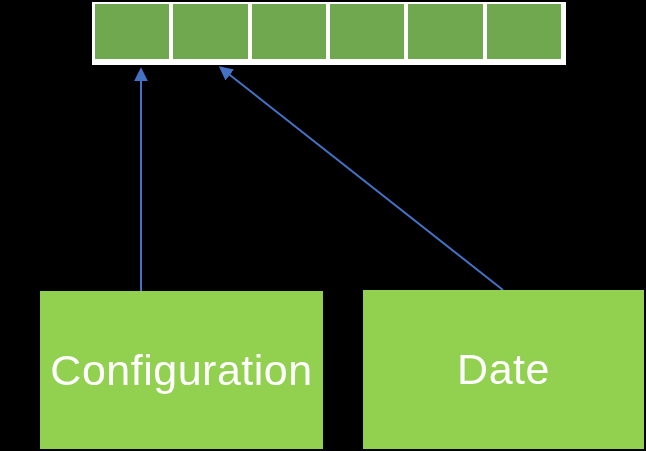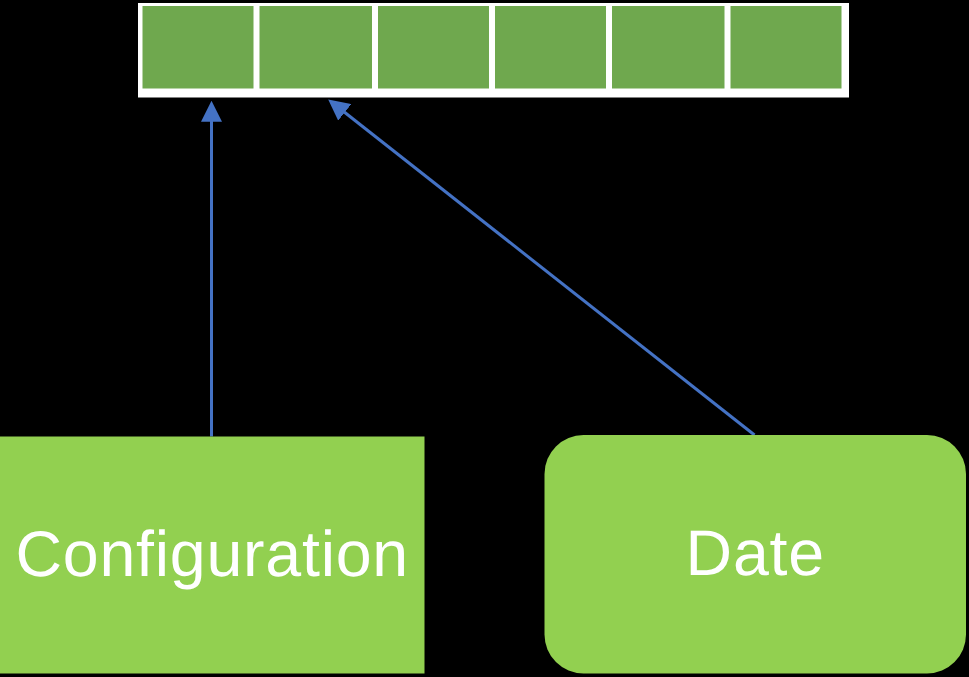--- a/index.html
+++ b/index.html
@@ -58,21 +58,20 @@
     left: 0;
     top: 291px;
     width: 283px;
     height: 158px;
   }
   .box-date {
     left: 363px;
     top: 290px;
     width: 281px;
     height: 159px;
-    border-radius: 26px;
   }
 </style>
 </head>
 <body>
 
 <div class="stage" style="background: rgb(0, 0, 0);">
 
   <div class="bar" style="background: rgb(255, 255, 255);">
       <div class="bar-cell" style="background: rgb(111, 168, 78);"></div>
       <div class="bar-cell" style="background: rgb(111, 168, 78);"></div>
@@ -85,21 +84,21 @@
   <svg class="arrows" width="646" height="451" viewBox="0 0 646 451" xmlns="http://www.w3.org/2000/svg">
     <defs>
       <marker id="arrowhead" viewBox="0 0 10 10" refX="8" refY="5" markerWidth="7" markerHeight="7" orient="auto">
         <path d="M0,0 L10,5 L0,10 z" class="arrow-fill" fill="#4472c4"></path>
       </marker>
     </defs>
     <line class="arrow-stroke" x1="141" y1="291" x2="141" y2="70" stroke-width="2" marker-end="url(#arrowhead)" stroke="#4472c4"></line>
     <line class="arrow-stroke" x1="503" y1="290" x2="221" y2="68" stroke-width="2" marker-end="url(#arrowhead)" stroke="#4472c4"></line>
   </svg>
 
-  <div class="shape-box box-configuration" style="background: rgb(146, 208, 80);">
+  <div class="shape-box box-configuration" style="background: rgb(146, 208, 80); margin-left: 40px;">
     <span class="shape-label" style="color: rgb(255, 255, 255);">Configuration</span>
   </div>
 
   <div class="shape-box box-date" style="background: rgb(146, 208, 80);">
     <span class="shape-label" style="color: rgb(255, 255, 255);">Date</span>
   </div>
 
 </div>
 
 </body></html>

